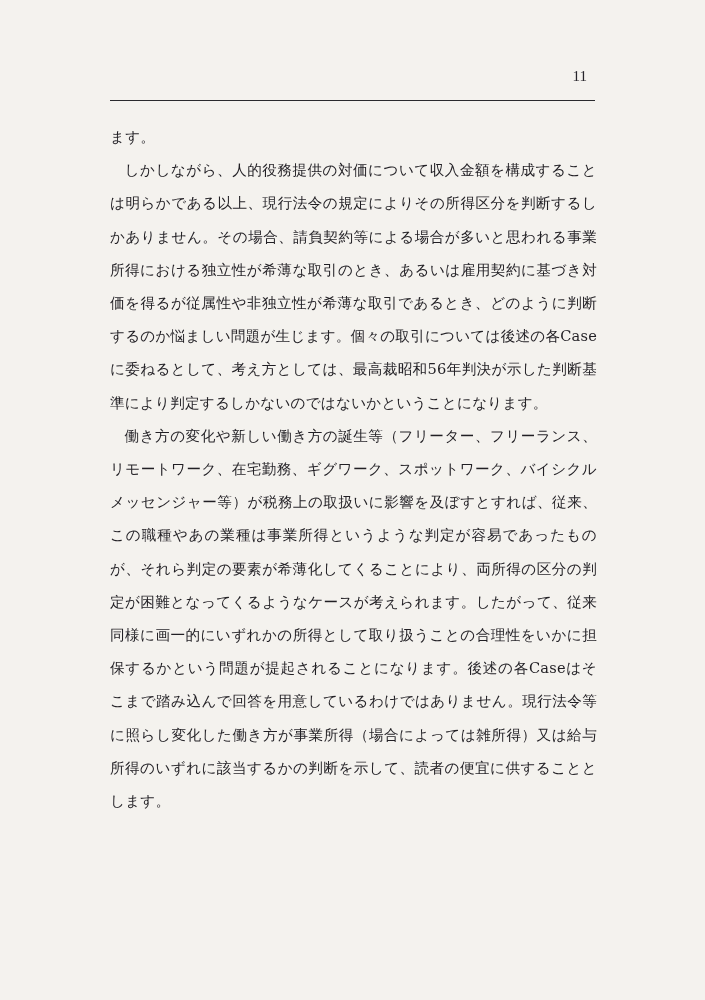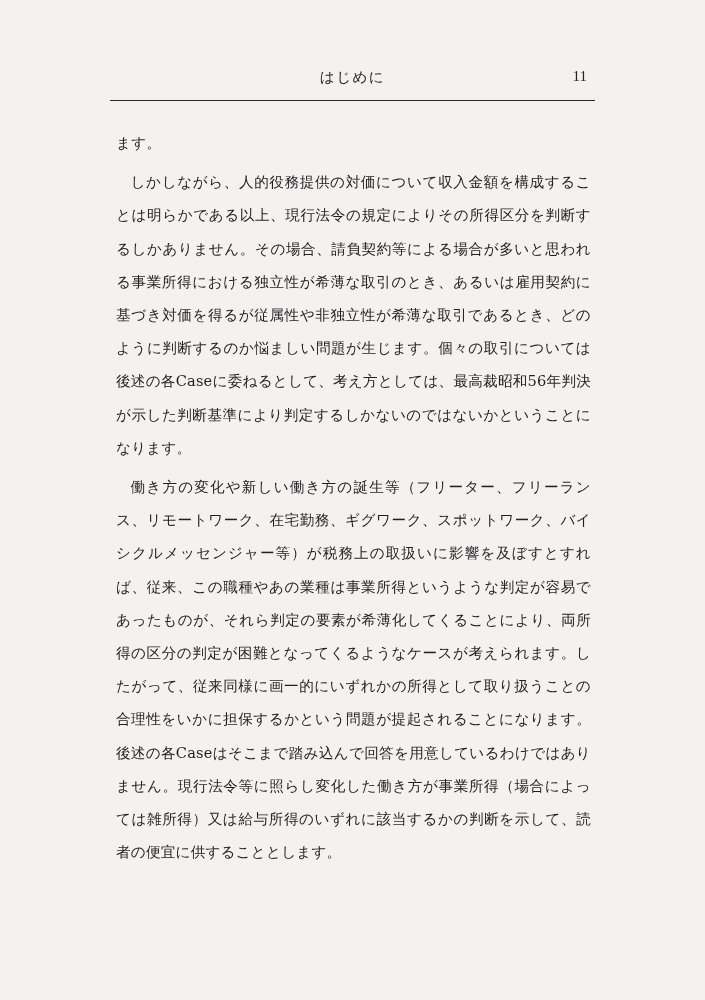--- a/index.html
+++ b/index.html
@@ -69,35 +69,34 @@
     width: 487px;
     font-size: 14.6px;
     line-height: 33.2px;
     color: #211f24;
     font-family: "DejaVu Serif", "Liberation Serif", serif;
     text-align: justify;
     text-justify: inter-character;
     letter-spacing: 0.2px;
   }
   .para {
-    margin: 6px;
+    margin: 0;
     text-indent: 0;
   }
   .para.indent {
     text-indent: 1em;
   }
 </style>
 </head>
 <body>
 
 <div class="page">
   <div class="page-inner">
 
     <div class="header">
-      <div class="header-title">はじめに</div>
       <div class="header-pageno">11</div>
     </div>
 
     <div class="header-rule"></div>
 
     <div class="body-text">
       <p class="para">ます。</p>
       <p class="para indent">しかしながら、人的役務提供の対価について収入金額を構成することは明らかである以上、現行法令の規定によりその所得区分を判断するしかありません。その場合、請負契約等による場合が多いと思われる事業所得における独立性が希薄な取引のとき、あるいは雇用契約に基づき対価を得るが従属性や非独立性が希薄な取引であるとき、どのように判断するのか悩ましい問題が生じます。個々の取引については後述の各Caseに委ねるとして、考え方としては、最高裁昭和56年判決が示した判断基準により判定するしかないのではないかということになります。</p>
       <p class="para indent">働き方の変化や新しい働き方の誕生等（フリーター、フリーランス、リモートワーク、在宅勤務、ギグワーク、スポットワーク、バイシクルメッセンジャー等）が税務上の取扱いに影響を及ぼすとすれば、従来、この職種やあの業種は事業所得というような判定が容易であったものが、それら判定の要素が希薄化してくることにより、両所得の区分の判定が困難となってくるようなケースが考えられます。したがって、従来同様に画一的にいずれかの所得として取り扱うことの合理性をいかに担保するかという問題が提起されることになります。後述の各Caseはそこまで踏み込んで回答を用意しているわけではありません。現行法令等に照らし変化した働き方が事業所得（場合によっては雑所得）又は給与所得のいずれに該当するかの判断を示して、読者の便宜に供することとします。</p>
     </div>

